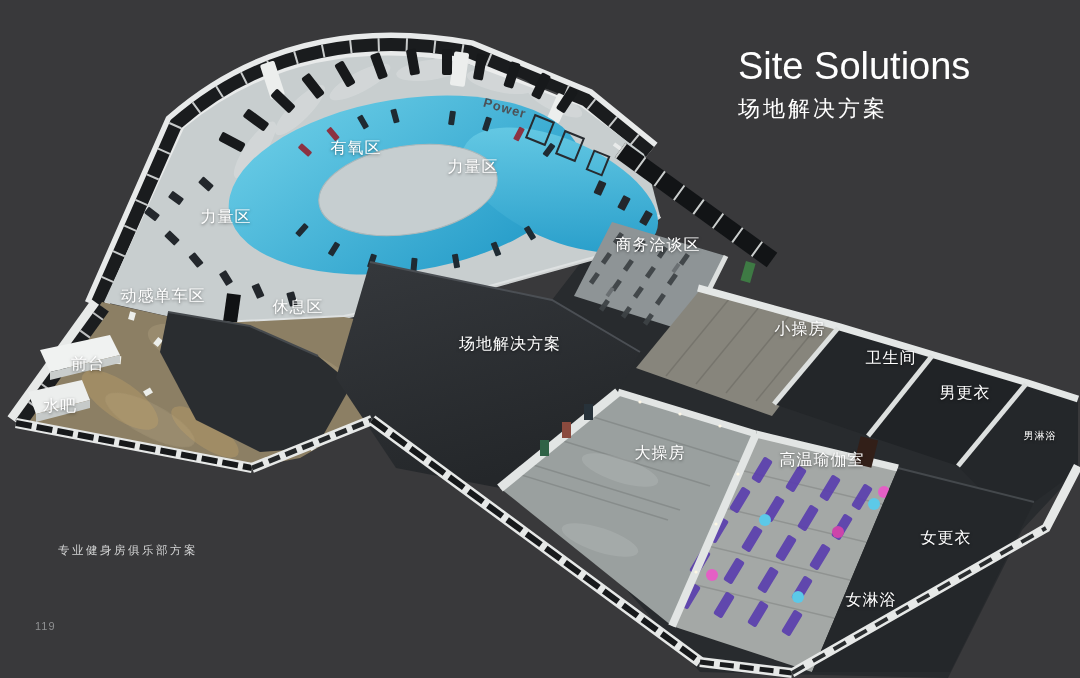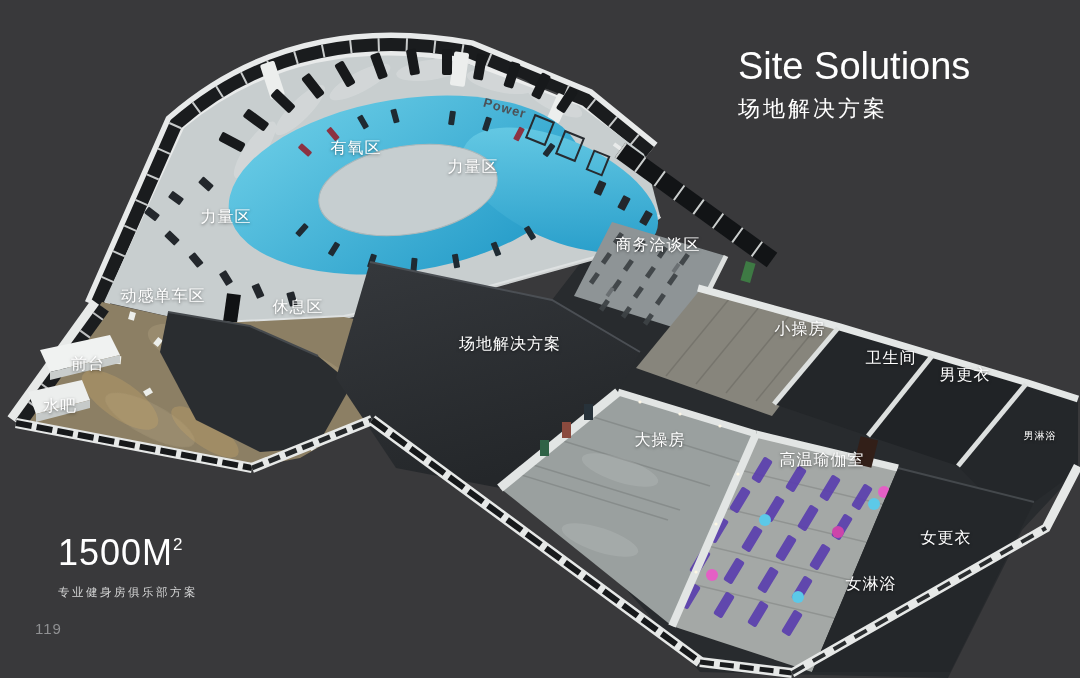--- a/index.html
+++ b/index.html
@@ -19,21 +19,21 @@
     position:absolute;transform:translate(-50%,-50%) rotate(16deg);
     color:#4c5156;font-size:13px;font-weight:bold;letter-spacing:1px;white-space:nowrap;
   }
   .title-block{position:absolute;left:738px;top:46px;color:#fff;}
   .title-main{font-size:38px;font-weight:500;letter-spacing:0px;line-height:1.1;}
   .title-sub{font-size:22px;font-weight:500;letter-spacing:3px;margin-top:6px;}
   .footer-block{position:absolute;left:58px;top:532px;color:#fff;}
   .area-size{font-size:36px;font-weight:500;letter-spacing:1px;}
   .area-size sup{font-size:17px;font-weight:500;position:relative;top:-2px;}
   .footer-caption{font-size:11.5px;letter-spacing:2.5px;color:#d4d5d5;margin-top:11px;}
-  .page-number{position:absolute;left:35px;top:620px;font-size:15px;color:#8f9092;letter-spacing:1px;}
+  .page-number{position:absolute;left:35px;top:620px;font-size:11px;color:#8f9092;letter-spacing:1px;}
 </style>
 </head>
 <body>
 
 <div class="stage">
 
   <svg width="1080" height="678" viewBox="0 0 1080 678">
     <defs>
       <linearGradient id="poolGrad" x1="0" y1="0" x2="1" y2="1">
         <stop offset="0" stop-color="#6fd0e8"></stop>
@@ -347,36 +347,33 @@
     <div class="title-main">Site Solutions</div>
     <div class="title-sub">场地解决方案</div>
   </div>
 
   <div class="lbl" style="left:356px;top:148px">有氧区</div>
   <div class="lbl" style="left:473px;top:167px">力量区</div>
   <div class="lbl" style="left:226px;top:217px">力量区</div>
   <div class="lbl" style="left:658px;top:245px">商务洽谈区</div>
   <div class="lbl" style="left:800px;top:329px">小操房</div>
   <div class="lbl" style="left:891px;top:358px">卫生间</div>
-  <div class="lbl" style="left:965px;top:375px">男更衣</div>
+  <div class="lbl" style="left:965px;top:393px">男更衣</div>
   <div class="lbl small" style="left:1040px;top:436px">男淋浴</div>
   <div class="lbl" style="left:163px;top:296px">动感单车区</div>
   <div class="lbl" style="left:298px;top:307px">休息区</div>
   <div class="lbl" style="left:88px;top:364px">前台</div>
   <div class="lbl" style="left:60px;top:406px">水吧</div>
   <div class="lbl" style="left:510px;top:344px">场地解决方案</div>
-  <div class="lbl" style="left:660px;top:440px">大操房</div>
+  <div class="lbl" style="left:660px;top:453px">大操房</div>
   <div class="lbl" style="left:822px;top:460px">高温瑜伽室</div>
   <div class="lbl" style="left:946px;top:538px">女更衣</div>
-  <div class="lbl" style="left:871px;top:584px">女淋浴</div>
+  <div class="lbl" style="left:871px;top:600px">女淋浴</div>
 
   <div class="wall-text" style="left:505px;top:108px">Power</div>
 
   <div class="footer-block">
-    <div class="area-size">
-      <span>1500M</span><sup>2</sup>
-    </div>
     <div class="footer-caption">专业健身房俱乐部方案</div>
   </div>
 
   <div class="page-number">119</div>
 
 </div>
 
 </body></html>

